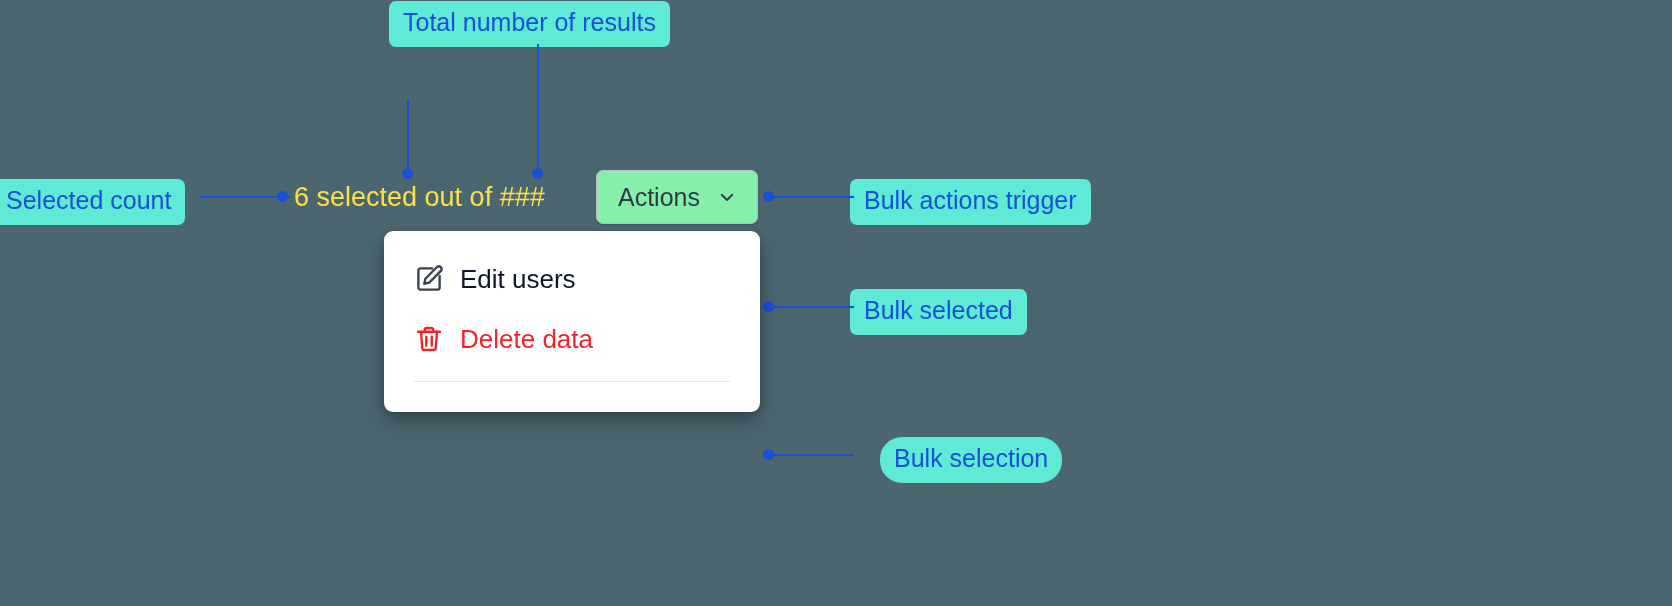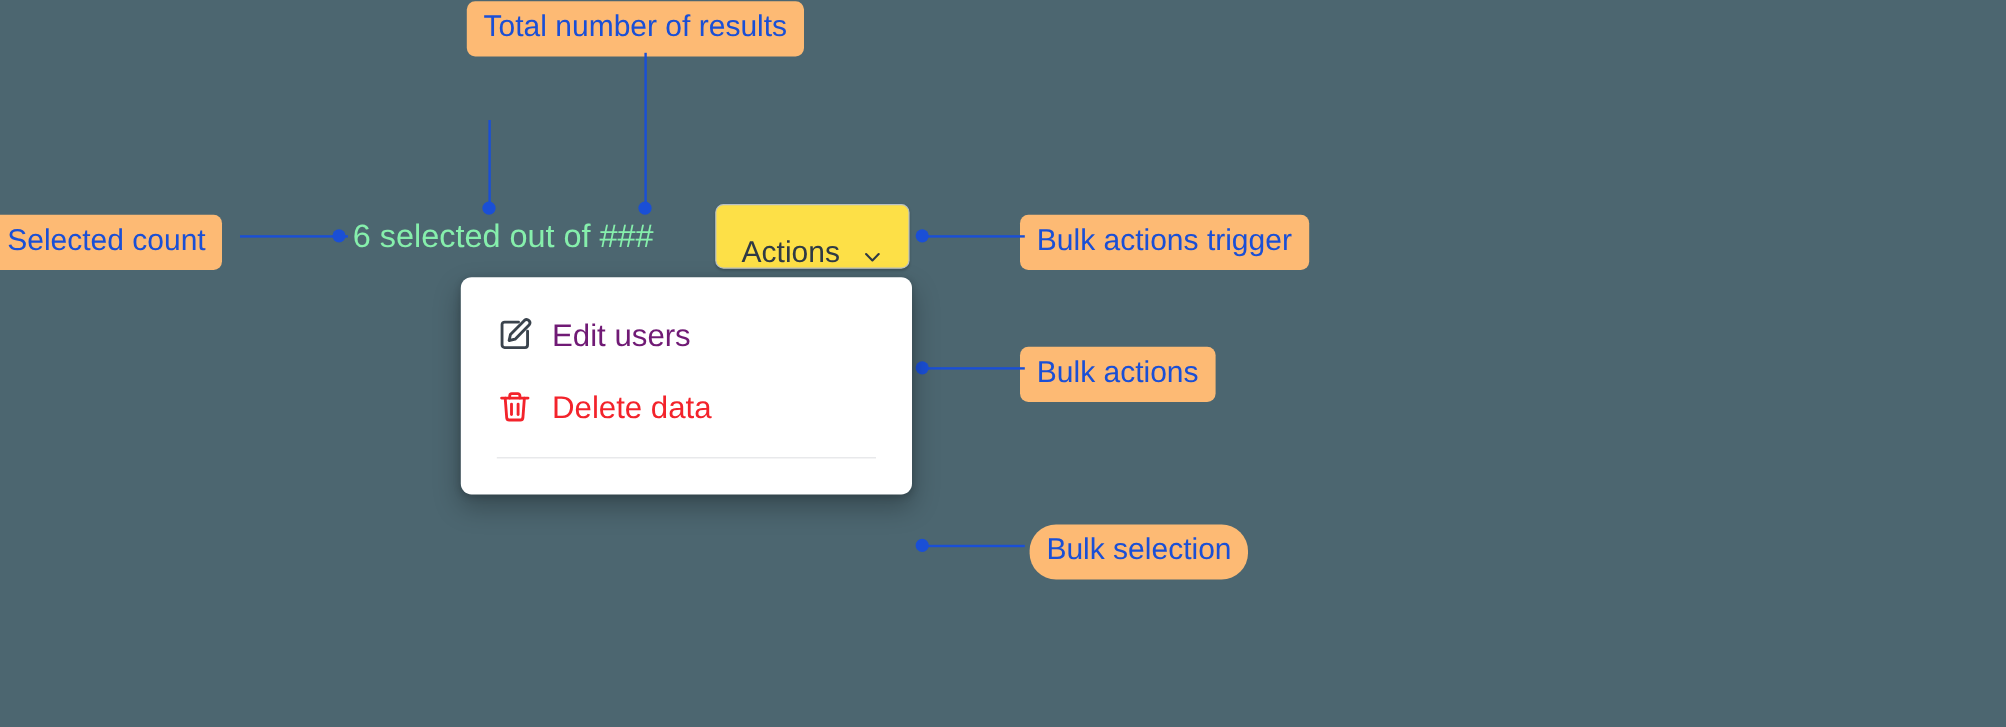--- a/index.html
+++ b/index.html
@@ -8,52 +8,52 @@
     background:#4c6670;
     font-family:"Liberation Sans", sans-serif;
     overflow:hidden;
     position:relative;
   }
   .stage{position:absolute;inset:0;}
 
   
   .pill{
     position:absolute;
-    background:#fdba74;
+    background:#5eead4;
     color:#1a4fd6;
     font-size:25px;
     line-height:1;
     padding:9px 14px 12px 14px;
     border-radius:7px;
     white-space:nowrap;
     font-weight:400;
   }
 
   
   .conn-h{position:absolute;height:2px;background:#1a4fd6;}
   .conn-v{position:absolute;width:2px;background:#1a4fd6;}
   .dot{position:absolute;width:11px;height:11px;border-radius:50%;background:#1a4fd6;}
 
   
   .selbar{position:absolute;left:294px;top:178px;display:flex;align-items:center;}
   .sel-msg{
-    color:#86efac;
+    color:#fde047;
     font-size:27px;
     line-height:38px;
     white-space:nowrap;
   }
 
   .actions-btn{
     position:absolute;left:596px;top:170px;
     width:162px;height:54px;
-    background:#fde047;
+    background:#86efac;
     border:1px solid #b9c0c4;
     border-radius:7px;
     box-shadow:0 1px 2px rgba(0,0,0,.18);
-    display:flex;align-items:flex-end;justify-content:center;
+    display:flex;align-items:center;justify-content:center;
     gap:18px;
     box-sizing:border-box;
     cursor:pointer;
   }
   .actions-btn .lbl{font-size:25px;color:#2f3a45;line-height:1;}
   .chev{width:18px;height:18px;flex:0 0 auto;}
 
   
   .menu{
     position:absolute;left:384px;top:231px;
@@ -66,40 +66,40 @@
   }
   .mi{
     display:flex;align-items:center;
     height:60px;
     padding:0 30px;
     box-sizing:border-box;
     cursor:pointer;
     gap:16px;
   }
   .mi .micon{width:30px;height:30px;flex:0 0 auto;display:block;}
-  .mi .mlabel{font-size:26px;color:#701a75;line-height:1;white-space:nowrap;}
+  .mi .mlabel{font-size:26px;color:#0f172a;line-height:1;white-space:nowrap;}
   .mi.danger .mlabel{color:#f3232b;}
   .mi.noicon{padding-left:30px;}
   .mdiv{height:1px;background:#e3e4e6;margin:12px 30px 14px 30px;}
 </style>
 </head>
 <body>
 
 <div class="stage">
 
   <div class="pill" style="left:389px;top:1px;">Total number of results</div>
 
 
   <div class="pill" style="left:-8px;top:179px;">Selected count</div>
 
   <div class="pill" style="left:850px;top:179px;">Bulk actions trigger</div>
 
-  <div class="pill" style="left:850px;top:289px;">Bulk actions</div>
+  <div class="pill" style="left:850px;top:289px;">Bulk selected</div>
 
-  <div class="pill" style="left:858px;top:437px;border-radius:22px;">Bulk selection</div>
+  <div class="pill" style="left:880px;top:437px;border-radius:22px;">Bulk selection</div>
 
   <div class="conn-v" style="left:537px;top:44px;height:129px;"></div>
   <div class="dot" style="left:532px;top:168px;"></div>
 
   <div class="conn-v" style="left:407px;top:100px;height:73px;"></div>
   <div class="dot" style="left:402px;top:168px;"></div>
 
   <div class="conn-h" style="left:200px;top:196px;width:90px;"></div>
   <div class="dot" style="left:277px;top:191px;"></div>
 

